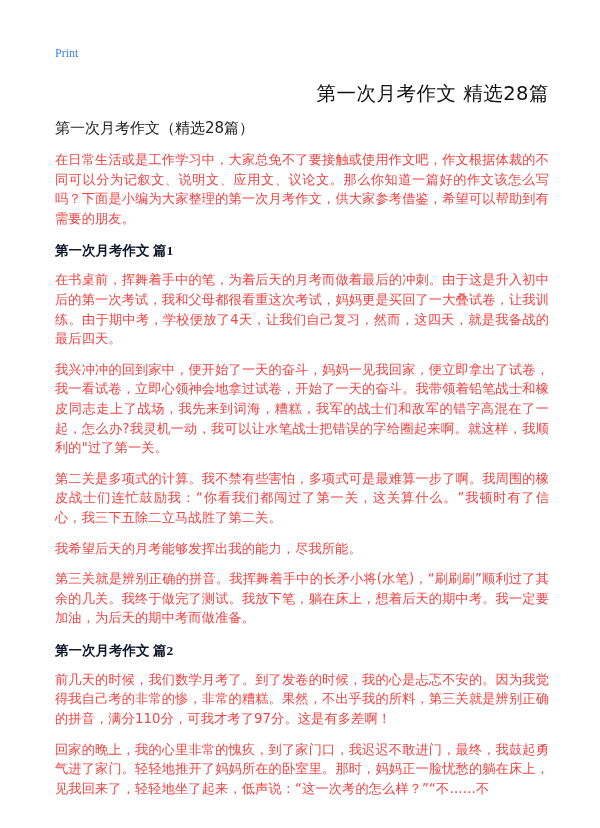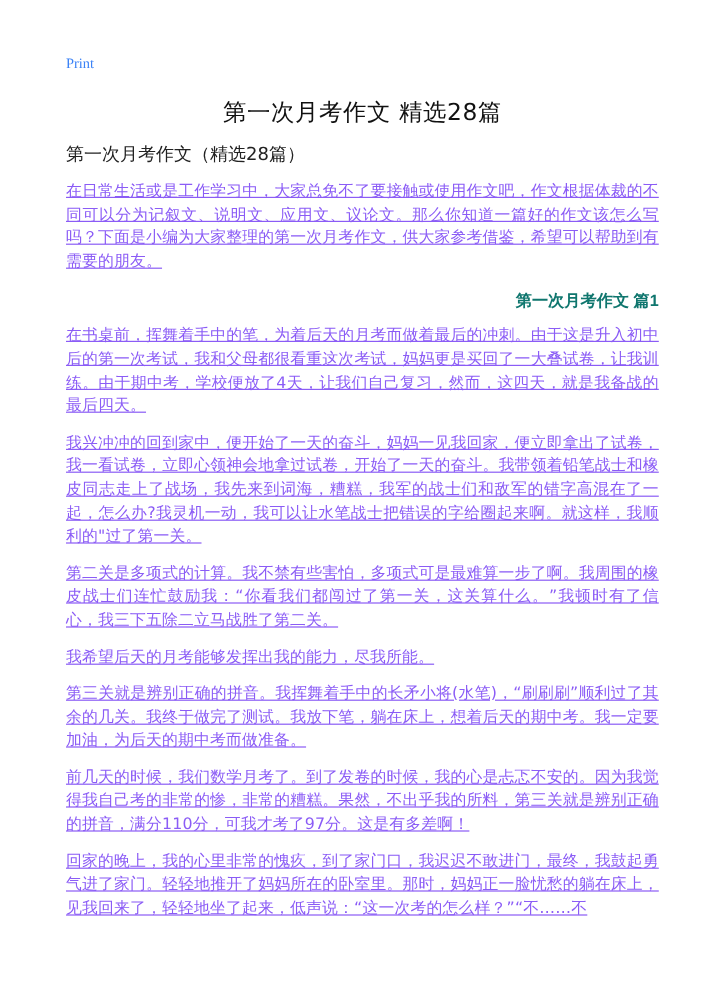--- a/index.html
+++ b/index.html
@@ -1,39 +1,40 @@
 <!DOCTYPE html>
 <html><head>
 <meta charset="utf-8">
 <style>
   html, body { margin:0; padding:0; background:#ffffff; }
   body { width:600px; height:828px; overflow:hidden; position:relative;
          font-family:"DejaVu Sans", "Liberation Sans", sans-serif; color:#111; }
   .page { position:absolute; left:55px; top:0; width:494px; }
   .print { position:absolute; top:46px; left:0; font-family:"Liberation Serif", serif; font-size:12px; color:#3b82f6; }
-  .title { position:absolute; top:80px; left:0; width:494px; text-align:center; font-size:19.5px; letter-spacing:0.5px; color:#111; }
+  .title { position:absolute; top:80px; left:0; width:494px; text-align:right; font-size:19.5px; letter-spacing:0.5px; color:#111; }
   .subtitle { position:absolute; top:119px; left:0; font-size:15px; color:#222; }
   .flow { position:absolute; top:150px; left:0; width:494px; }
-  p { margin:0 0 11px 0; font-size:13.2px; line-height:19.6px; text-align:justify; letter-spacing:0.15px; color:#8b5cf6;text-decoration:underline; }
-  h2 { margin:14px 0 10px 0; font-size:13.5px; font-weight:bold; font-family:Liberation Sans, sans-serif; color:#0f766e;text-align:right; }
+  p { margin:0 0 11px 0; font-size:13.2px; line-height:19.6px; text-align:justify; letter-spacing:0.15px; color:#ef4444; }
+  h2 { margin:14px 0 10px 0; font-size:13.5px; font-weight:bold; font-family:Liberation Serif, serif; color:#0f172a; }
 </style>
 </head>
 <body>
 
 <div class="page">
   <div class="print">Print</div>
   <div class="title">第一次月考作文 精选28篇</div>
   <div class="subtitle">第一次月考作文（精选28篇）</div>
 
   <div class="flow">
     <p>在日常生活或是工作学习中，大家总免不了要接触或使用作文吧，作文根据体裁的不同可以分为记叙文、说明文、应用文、议论文。那么你知道一篇好的作文该怎么写吗？下面是小编为大家整理的第一次月考作文，供大家参考借鉴，希望可以帮助到有需要的朋友。</p>
 
     <h2>第一次月考作文 篇1</h2>
     <p>在书桌前，挥舞着手中的笔，为着后天的月考而做着最后的冲刺。由于这是升入初中后的第一次考试，我和父母都很看重这次考试，妈妈更是买回了一大叠试卷，让我训练。由于期中考，学校便放了4天，让我们自己复习，然而，这四天，就是我备战的最后四天。</p>
     <p>我兴冲冲的回到家中，便开始了一天的奋斗，妈妈一见我回家，便立即拿出了试卷，我一看试卷，立即心领神会地拿过试卷，开始了一天的奋斗。我带领着铅笔战士和橡皮同志走上了战场，我先来到词海，糟糕，我军的战士们和敌军的错字高混在了一起，怎么办?我灵机一动，我可以让水笔战士把错误的字给圈起来啊。就这样，我顺利的"过了第一关。</p>
     <p>第二关是多项式的计算。我不禁有些害怕，多项式可是最难算一步了啊。我周围的橡皮战士们连忙鼓励我：“你看我们都闯过了第一关，这关算什么。”我顿时有了信心，我三下五除二立马战胜了第二关。</p>
     <p>我希望后天的月考能够发挥出我的能力，尽我所能。</p>
     <p>第三关就是辨别正确的拼音。我挥舞着手中的长矛小将(水笔)，“刷刷刷”顺利过了其余的几关。我终于做完了测试。我放下笔，躺在床上，想着后天的期中考。我一定要加油，为后天的期中考而做准备。</p>
 
+    <h2>第一次月考作文 篇2</h2>
     <p>前几天的时候，我们数学月考了。到了发卷的时候，我的心是忐忑不安的。因为我觉得我自己考的非常的惨，非常的糟糕。果然，不出乎我的所料，第三关就是辨别正确的拼音，满分110分，可我才考了97分。这是有多差啊！</p>
     <p>回家的晚上，我的心里非常的愧疚，到了家门口，我迟迟不敢进门，最终，我鼓起勇气进了家门。轻轻地推开了妈妈所在的卧室里。那时，妈妈正一脸忧愁的躺在床上，见我回来了，轻轻地坐了起来，低声说：“这一次考的怎么样？”“不……不</p>
   </div>
 </div>
 
 </body></html>

